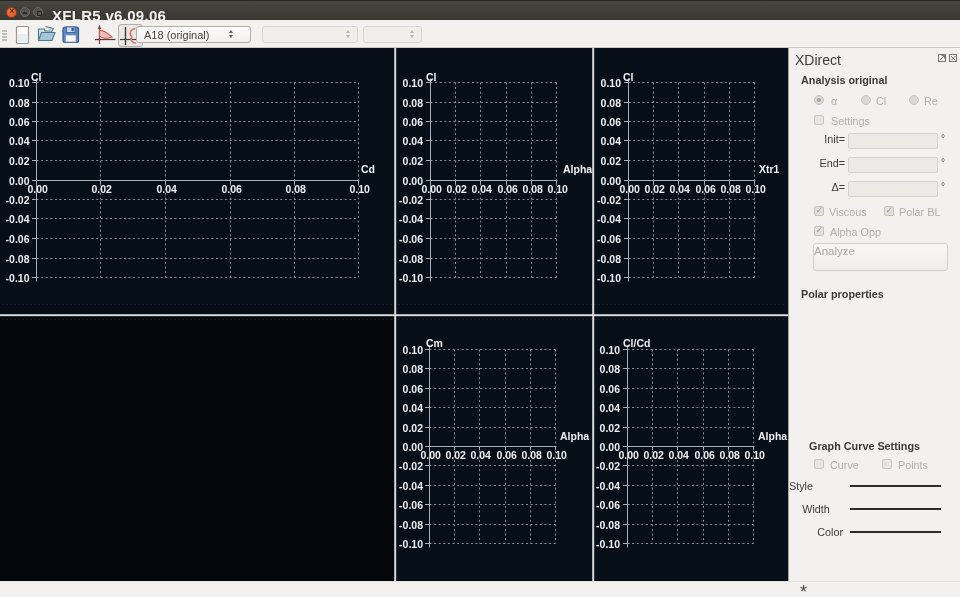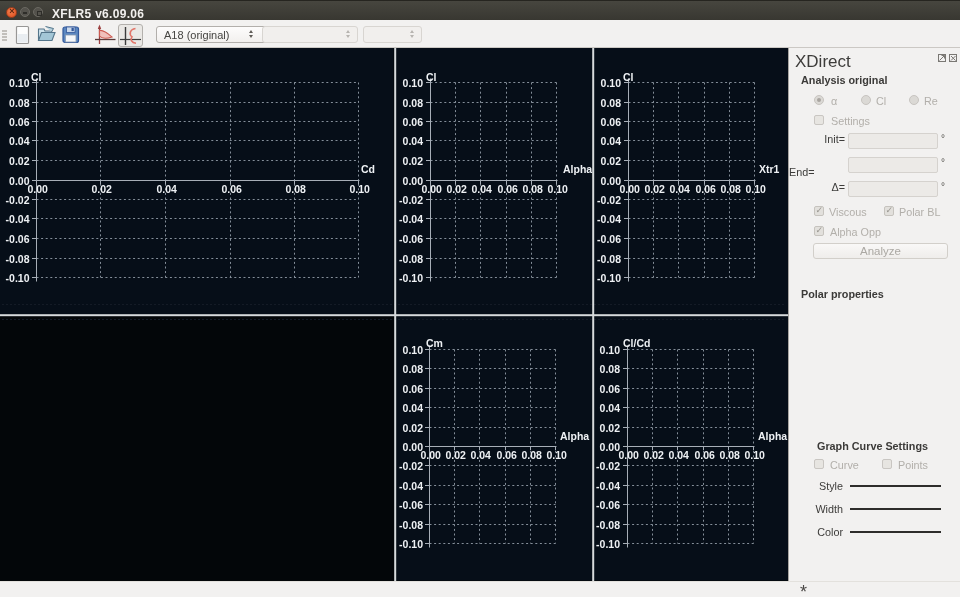--- a/index.html
+++ b/index.html
@@ -3,47 +3,47 @@
 *{margin:0;padding:0;box-sizing:border-box}
 html,body{width:960px;height:597px;overflow:hidden;font-family:"Liberation Sans",sans-serif;background:#f2f1f0}
 #titlebar{position:absolute;left:0;top:0;width:960px;height:20px;background:linear-gradient(#47463f,#383731);border-top:1px solid #262520}
 .wbtn{position:absolute;border-radius:50%;}
 #btn-close{left:6px;top:5.5px;width:11px;height:11px;background:radial-gradient(circle at 40% 35%,#f4804e,#e25a2a 70%);border:1px solid #a03d1b}
 #btn-close:after{content:"×";position:absolute;left:2.2px;top:-1.8px;color:#5a2410;font-size:9px;font-weight:bold}
 #btn-min{left:20px;top:6px;width:10px;height:10px;background:#54524c;border:1px solid #6b6962}
 #btn-min:after{content:"";position:absolute;left:2px;top:4px;width:4px;height:1.5px;background:#2e2d29}
 #btn-max{left:33px;top:6px;width:10px;height:10px;background:#54524c;border:1px solid #6b6962}
 #btn-max:after{content:"";position:absolute;left:2.5px;top:2.5px;width:3.5px;height:3.5px;border:1.2px solid #2e2d29}
-#title-text{position:absolute;left:52px;top:5.5px;color:#f2f0ee;font-size:12px;font-weight:bold;letter-spacing:0.3px}
+#title-text{position:absolute;left:52px;top:5.5px;color:#f2f0ee;font-size:15px;font-weight:bold;letter-spacing:0.3px}
 #toolbar{position:absolute;left:0;top:20px;width:960px;height:28px;background:#f2f1f0;border-bottom:1px solid #cbc8c4}
 .grip{position:absolute;left:2px;width:5px;height:1.5px;background:#c2bfbb}
 .tico{position:absolute;top:4px}
 .combo{position:absolute;top:5.5px;height:17px;border-radius:3px;font-size:11px}
-#combo1{left:156px;width:115px;background:linear-gradient(#fdfcfc,#f2f0ee);border:1px solid #b2afab;color:#454441}
+#combo1{left:136px;width:115px;background:linear-gradient(#fdfcfc,#f2f0ee);border:1px solid #b2afab;color:#454441}
 #combo1 span{position:absolute;left:7px;top:2px}
 #combo2{left:262px;width:96px;background:#f1efed;border:1px solid #d8d5d1}
 #combo3{left:363px;width:59px;background:#f1efed;border:1px solid #d8d5d1}
 .spin{position:absolute;width:6px;height:15px;top:0}
 .spin:before{content:"";position:absolute;left:0;top:3.5px;border-left:2.5px solid transparent;border-right:2.5px solid transparent;border-bottom:3px solid #5f5c57}
 .spin:after{content:"";position:absolute;left:0;bottom:3.5px;border-left:2.5px solid transparent;border-right:2.5px solid transparent;border-top:3px solid #5f5c57}
 .spin.dis:before{border-bottom-color:#b7b4b0}
 .spin.dis:after{border-top-color:#b7b4b0}
 #main{position:absolute;left:0;top:48px;width:788px;height:533px;background:#030609;overflow:hidden}
 #sidebar{position:absolute;left:788px;top:48px;width:172px;height:533px;background:#f2f1f0;border-left:1px solid #a8a5a1;font-size:10.8px;color:#3d3c3a}
 .sb{position:absolute}
 .dis{color:#b2afaa}
 .bold{font-weight:bold;color:#3b3a38;font-size:10.8px}
 .chk{position:absolute;width:10px;height:10px;border:1px solid #c9c6c2;border-radius:2px;background:#e7e5e1}
 .chk.on{background:#e2e0dc;border-color:#c6c3be}
 .chk.on:after{content:"✓";position:absolute;left:0.5px;top:-2px;font-size:9px;color:#98958f}
 .radio{position:absolute;width:10px;height:10px;border:1px solid #c7c4c0;border-radius:50%;background:#dbd9d5}
 .radio.on:after{content:"";position:absolute;left:2px;top:2px;width:4px;height:4px;border-radius:50%;background:#a8a5a0}
 .inp{position:absolute;left:59px;width:90px;height:16px;background:#eceae7;border:1px solid #d5d2ce;border-radius:2px}
 .deg{position:absolute;left:152px;font-size:10px;color:#55534f}
-#analyze{position:absolute;left:24px;top:195px;width:135px;height:16px;border:1px solid #d2cfca;border-radius:3px;background:linear-gradient(#f9f8f7,#efedeb);color:#aba8a3;text-align:center;line-height:15px;font-size:11.5px}
+#analyze{position:absolute;left:24px;top:195px;width:135px;height:28px;border:1px solid #d2cfca;border-radius:3px;background:linear-gradient(#f9f8f7,#efedeb);color:#aba8a3;text-align:left;line-height:15px;font-size:11.5px}
 .hline{position:absolute;left:61px;width:91px;height:1.5px;background:#2e2d2b}
 #statusbar{position:absolute;left:0;top:581px;width:960px;height:16px;background:#f2f1f0;color:#4a4846;font-size:18px;border-top:1px solid #e3e1dd}
 </style></head><body>
 <div id="titlebar">
   <div class="wbtn" id="btn-close"></div>
     <div class="wbtn" id="btn-min"></div>
     <div class="wbtn" id="btn-max"></div>
   <div id="title-text">XFLR5 v6.09.06</div>
 </div>
 <div id="toolbar">
@@ -206,60 +206,60 @@
       <text x="729.7" y="411.0" text-anchor="middle" class="gl">0.08</text>
       <text x="754.7" y="411.0" text-anchor="middle" class="gl">0.10</text>
       <text x="623" y="299" class="gl">Cl/Cd</text>
       <text x="758" y="392" class="gl">Alpha</text>
       <path d="M2 256.5H786 M2 271.5H786" stroke="#141b26" stroke-width="1" fill="none" stroke-dasharray="2 2"></path>
       <rect x="394.2" y="0" width="2" height="533" fill="#d6dadc"></rect>
       <rect x="592.2" y="0" width="2" height="533" fill="#d6dadc"></rect>
       <rect x="0" y="266.2" width="789" height="2" fill="#d6dadc"></rect>
     </svg></div>
 <div id="sidebar">
-  <div class="sb" style="left:6px;top:4px;font-size:17px">XDirect</div>
+  <div class="sb" style="left:6px;top:4px;font-size:14px">XDirect</div>
   <svg class="sb" style="left:149px;top:5.5px" width="20" height="8">
     <rect x="0.5" y="0.5" width="7" height="7" fill="none" stroke="#7a7874"></rect>
       <path d="M1.5 6.5 L6.5 1.5 M3.5 1.5 L6.5 1.5 L6.5 4.5" stroke="#7a7874" fill="none"></path>
     <rect x="11.5" y="0.5" width="7" height="7" fill="none" stroke="#7a7874"></rect>
       <path d="M13 2 L17.5 6.5 M17.5 2 L13 6.5" stroke="#7a7874" fill="none"></path>
   </svg>
   <div class="sb bold" style="left:12px;top:26px">Analysis original</div>
   <div class="radio on" style="left:25px;top:47px"></div>
     <div class="sb dis" style="left:42px;top:47px">α</div>
   <div class="radio" style="left:72px;top:47px"></div>
     <div class="sb dis" style="left:87px;top:47px">Cl</div>
   <div class="radio" style="left:120px;top:47px"></div>
     <div class="sb dis" style="left:135px;top:47px">Re</div>
   <div class="chk" style="left:25px;top:67px"></div>
     <div class="sb dis" style="left:42px;top:67px">Settings</div>
   <div class="sb" style="left:0;top:85px;width:56px;text-align:right">Init=</div>
     <div class="inp" style="top:85px"></div>
     <div class="deg" style="top:85px">°</div>
-  <div class="sb" style="left:0;top:118px;width:56px;">End=</div>
+  <div class="sb" style="left:0;top:109px;width:56px;text-align:right">End=</div>
     <div class="inp" style="top:109px"></div>
     <div class="deg" style="top:109px">°</div>
   <div class="sb" style="left:0;top:133px;width:56px;text-align:right">Δ=</div>
     <div class="inp" style="top:133px"></div>
     <div class="deg" style="top:133px">°</div>
   <div class="chk on" style="left:25px;top:158px"></div>
     <div class="sb dis" style="left:40px;top:158px">Viscous</div>
   <div class="chk on" style="left:95px;top:158px"></div>
     <div class="sb dis" style="left:110px;top:158px">Polar BL</div>
   <div class="chk on" style="left:25px;top:178px"></div>
     <div class="sb dis" style="left:41px;top:178px">Alpha Opp</div>
   <div id="analyze">Analyze</div>
   <div class="sb bold" style="left:12px;top:240px">Polar properties</div>
-  <div class="sb bold" style="left:28px;top:392px">Graph Curve Settings</div>
+  <div class="sb bold" style="left:20px;top:392px">Graph Curve Settings</div>
   <div class="chk" style="left:25px;top:411px"></div>
     <div class="sb dis" style="left:41px;top:411px">Curve</div>
   <div class="chk" style="left:93px;top:411px"></div>
     <div class="sb dis" style="left:109px;top:411px">Points</div>
-  <div class="sb" style="left:0;top:432px;width:54px;text-align:right">Style</div>
+  <div class="sb" style="left:0;top:432px;width:54px;text-align:left">Style</div>
     <div class="hline" style="top:437px"></div>
-  <div class="sb" style="left:0;top:455px;width:54px;text-align:right">Width</div>
+  <div class="sb" style="left:0;top:455px;width:54px;text-align:center">Width</div>
     <div class="hline" style="top:460px"></div>
   <div class="sb" style="left:0;top:478px;width:54px;text-align:right">Color</div>
     <div class="hline" style="top:483px"></div>
 </div>
 <div id="statusbar">
     <span style="position:absolute;left:800px;top:0px">*</span>
   </div>
 
 </body></html>

